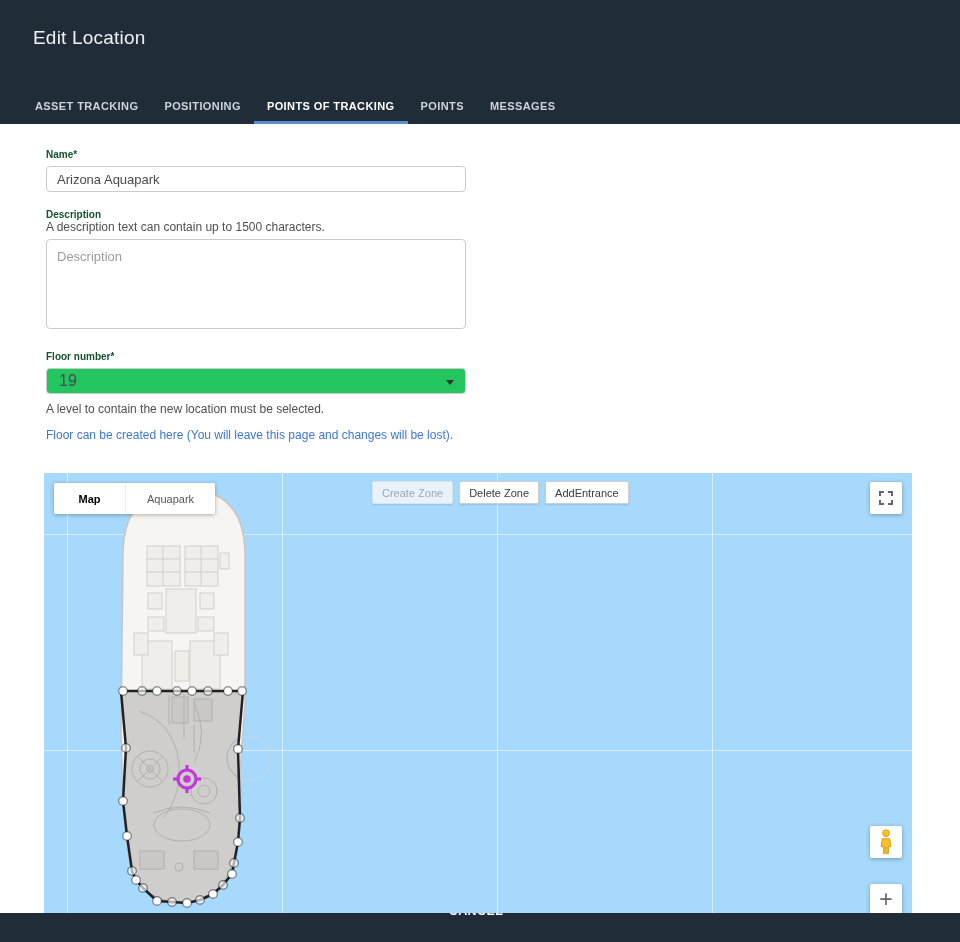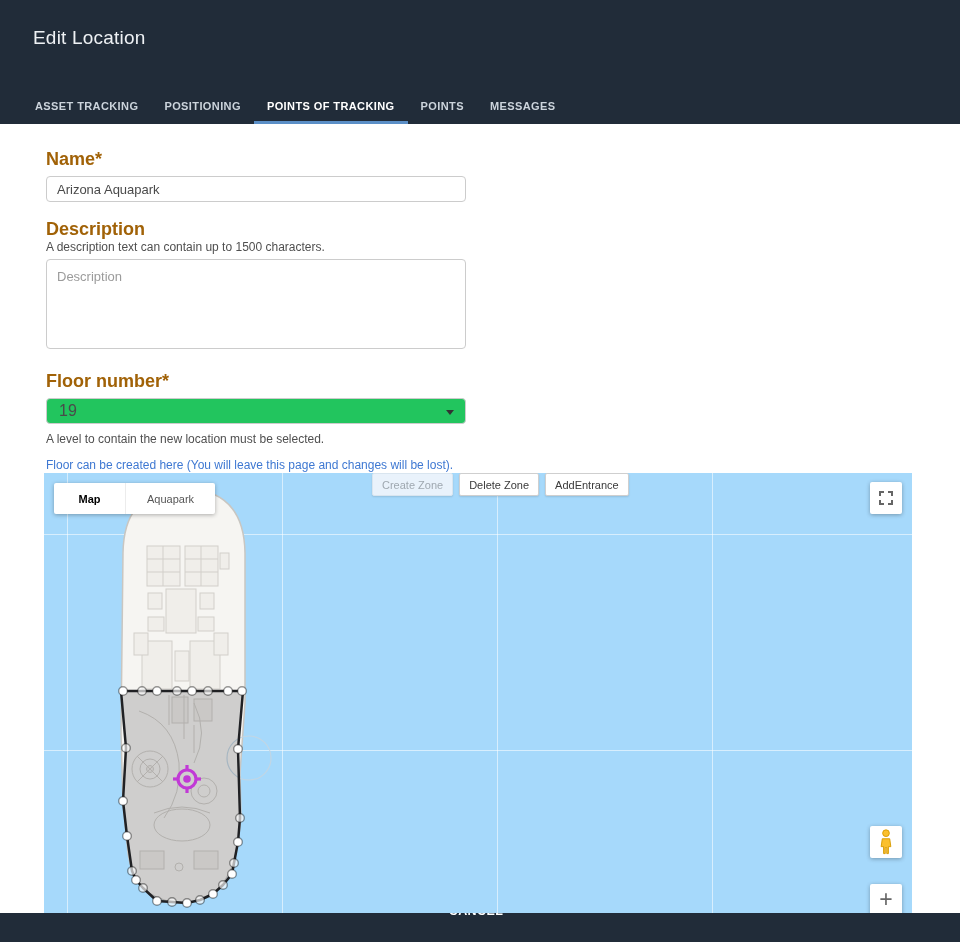--- a/index.html
+++ b/index.html
@@ -14,21 +14,21 @@
   .header{background:#212c39;height:124px;position:relative;}
   .page-title{color:#eef1f4;font-size:19px;font-weight:400;padding:27px 0 0 33px;letter-spacing:.2px;}
   .tabs{position:absolute;bottom:0;left:22px;display:flex;}
   .tab{color:#ccd4dc;font-size:11px;font-weight:bold;letter-spacing:.4px;
        padding:0 13px 12px 13px;position:relative;cursor:pointer;white-space:nowrap;}
   .tab.active{color:#ffffff;}
   .tab.active::after{content:"";position:absolute;left:0;right:0;bottom:0;height:3px;background:#5b8fc7;}
 
   
   .content{height:349px;padding-left:46px;overflow:hidden;}
-  .field-label{font-size:18px;font-weight:bold;color:#a16207;}
+  .field-label{font-size:10px;font-weight:bold;color:#14532d;}
   .lbl-name{margin-top:25px;}
   .text-input{display:block;width:420px;height:26px;margin-top:6px;border:1px solid #cccccc;
        border-radius:4px;padding:0 10px;font-size:13px;color:#4a4a4a;outline:none;
        font-family:"Liberation Sans",sans-serif;background:#fff;}
   .lbl-desc{margin-top:17px;}
   .helper{font-size:12px;color:#4f4f4f;margin-top:0;}
   .desc-area{display:block;width:420px;height:90px;margin-top:5px;border:1px solid #cccccc;
        border-radius:4px;padding:9px 10px;font-size:13px;color:#4a4a4a;resize:none;outline:none;
        font-family:"Liberation Sans",sans-serif;}
   .desc-area::placeholder,.text-input::placeholder{color:#9b9b9b;}
@@ -46,21 +46,21 @@
   .grid-v{position:absolute;top:0;bottom:0;width:1px;background:rgba(255,255,255,.55);}
   .grid-h{position:absolute;left:0;right:0;height:1px;background:rgba(255,255,255,.55);}
   .map-svg{position:absolute;left:0;top:0;}
 
   .maptype{position:absolute;top:10px;left:10px;height:31px;display:flex;background:#fff;
        border-radius:2px;box-shadow:0 1px 4px rgba(0,0,0,.3);overflow:hidden;}
   .maptype-btn{display:flex;align-items:center;justify-content:center;font-size:11px;cursor:pointer;}
   .maptype-btn.mt-map{width:71px;font-weight:bold;color:#000;}
   .maptype-btn.mt-sat{width:90px;color:#565656;border-left:1px solid #ececec;}
 
-  .zone-btns{position:absolute;top:0;left:328px;display:flex;gap:6px;}
+  .zone-btns{position:absolute;top:8px;left:328px;display:flex;gap:6px;}
   .zone-btn{height:23px;padding:0 9px;display:flex;align-items:center;background:#ffffff;
        border:1px solid #cfcfcf;border-radius:2px;font-size:11px;color:#3a3a3a;cursor:pointer;
        box-shadow:0 1px 2px rgba(0,0,0,.12);}
   .zone-btn.disabled{background:#e9f2fb;color:#9fa8b0;border-color:#d9e5ef;}
 
   .sq-btn{position:absolute;right:10px;width:32px;background:#ffffff;border-radius:2px;
        box-shadow:0 1px 4px rgba(0,0,0,.3);display:flex;align-items:center;justify-content:center;cursor:pointer;}
   .fullscreen{top:9px;height:32px;}
   .pegman{top:353px;height:32px;}
   .zoomplus{top:411px;height:40px;align-items:flex-start;}

